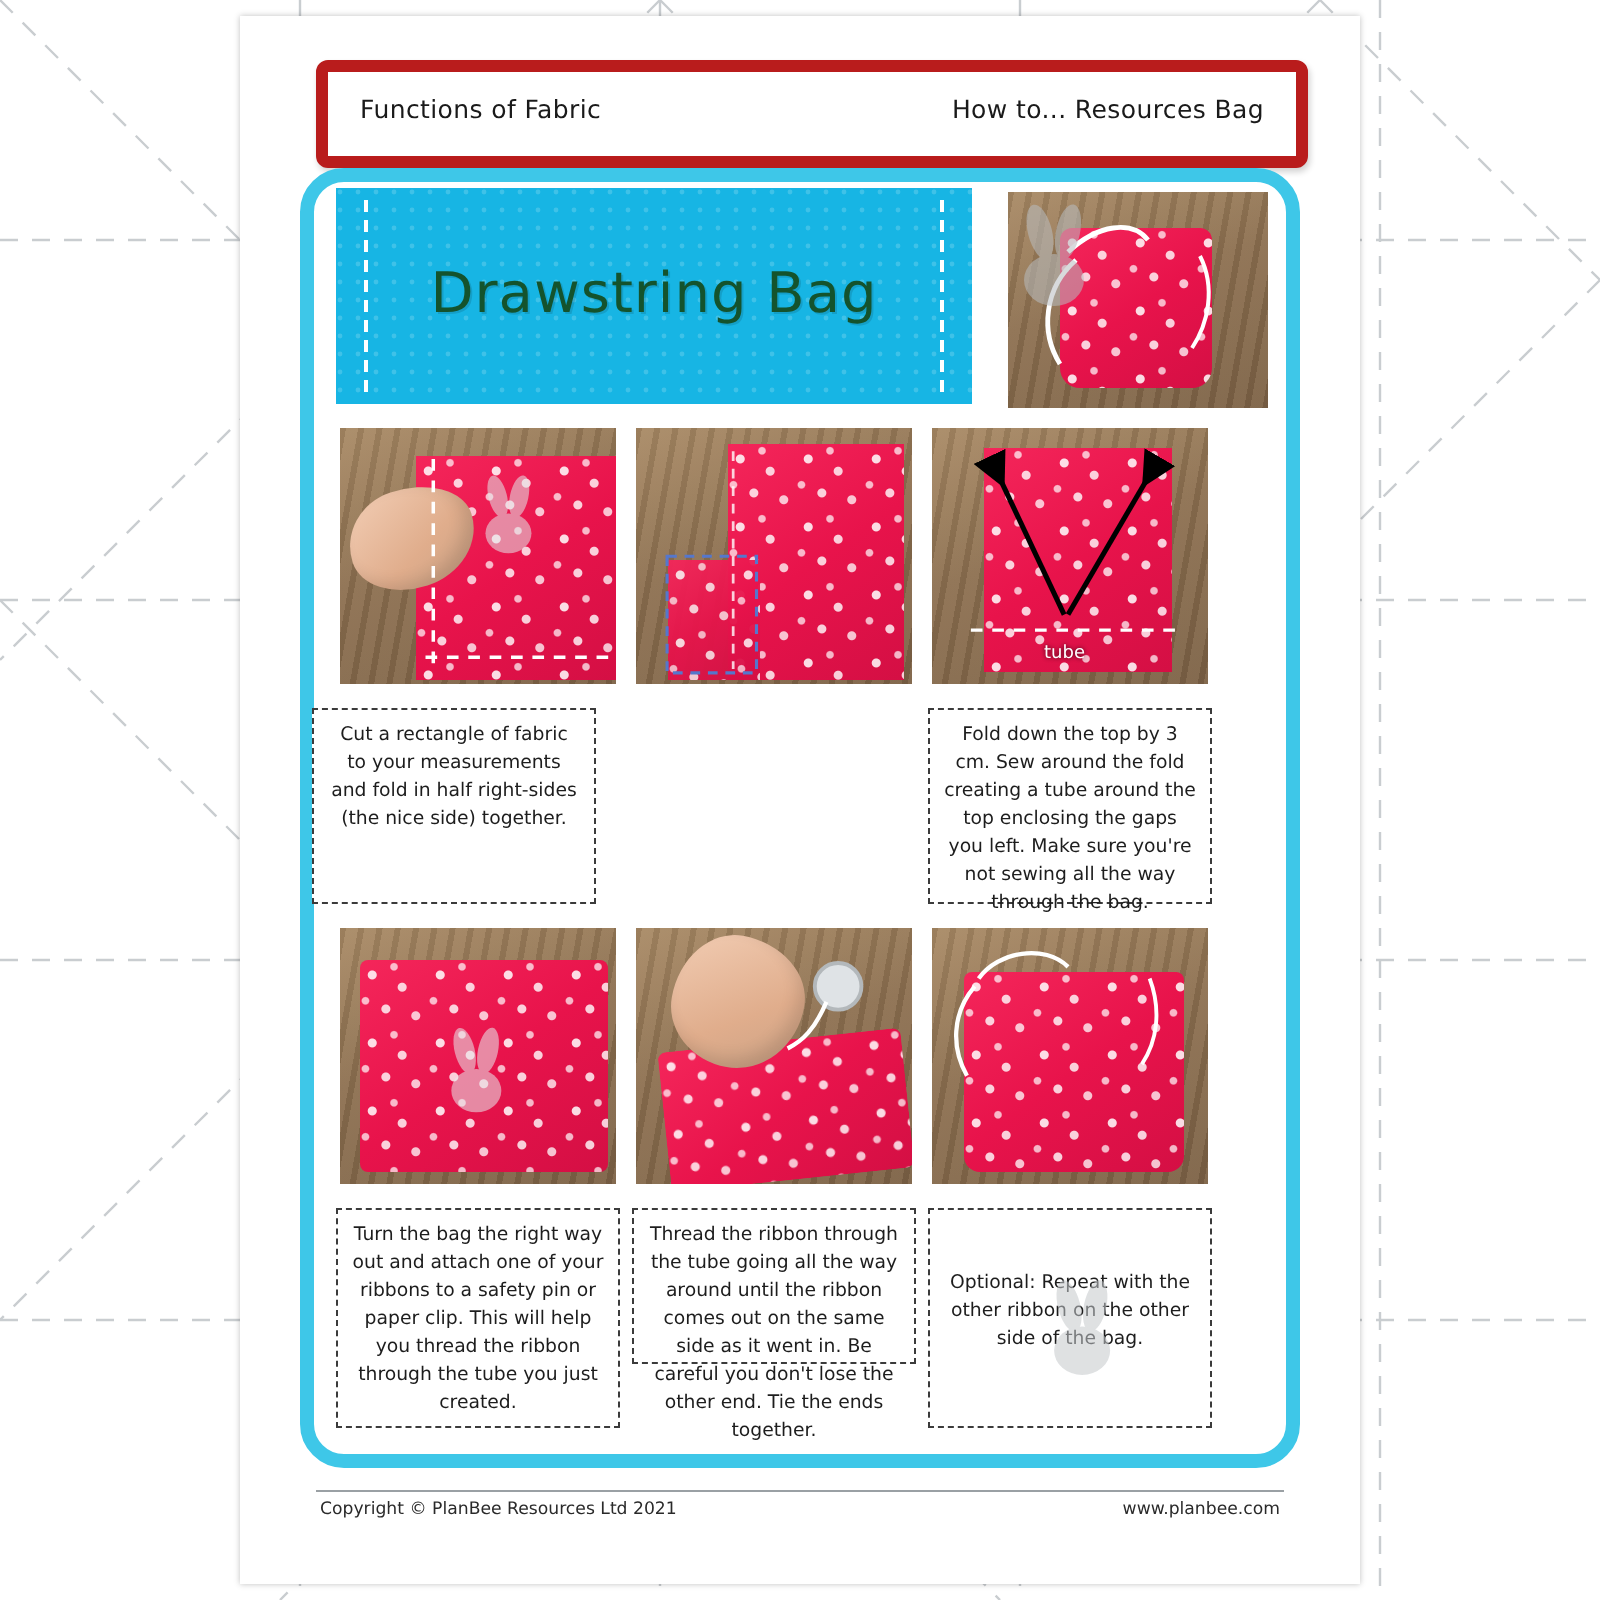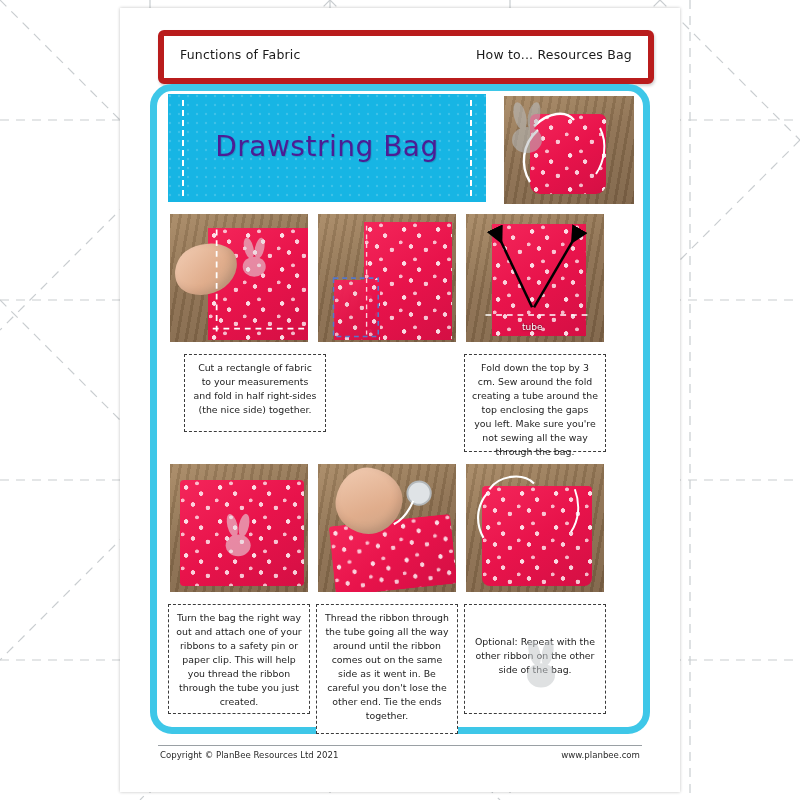--- a/index.html
+++ b/index.html
@@ -110,21 +110,21 @@
     bottom: 6px;
     width: 0;
     border-left: 2px dashed #ffffff;
   }
   .title-text {
     position: absolute;
     left: 0;
     right: 0;
     top: 36px;
     text-align: center;
-    color: #4c1d95;
+    color: #14532d;
     font-family: "DejaVu Sans", sans-serif;
     font-size: 28px;
     letter-spacing: 0.5px;
     text-shadow: 1px 1px 0 rgba(0,0,0,0.12);
   }
 
   
   .hero-photo {
     position: absolute;
     left: 382px;
@@ -316,21 +316,21 @@
               <path d="M0,0 L7,3.5 L0,7 z" fill="#000000"></path>
             </marker>
           </defs>
           <line x1="34" y1="24" x2="68" y2="96" stroke="#000000" stroke-width="2.6" marker-start="url(#ah)"></line>
           <line x1="112" y1="24" x2="70" y2="96" stroke="#000000" stroke-width="2.6" marker-start="url(#ah)"></line>
           <line x1="20" y1="104" x2="126" y2="104" stroke="#ffffff" stroke-width="1.6" stroke-dasharray="6 5"></line>
         </svg>
         <div class="gaps-label" style="left:56px; top:108px;">tube</div>
       </div>
 
-      <div class="caption" style="left:64px; top:346px; width:142px; height:78px;">Cut a rectangle of fabric to your measurements and fold in half right-sides (the nice side) together.</div>
+      <div class="caption" style="left:36px; top:346px; width:142px; height:98px;">Cut a rectangle of fabric to your measurements and fold in half right-sides (the nice side) together.</div>
       <div class="caption" style="left:344px; top:346px; width:142px; height:98px;">Fold down the top by 3 cm. Sew around the fold creating a tube around the top enclosing the gaps you left. Make sure you're not sewing all the way through the bag.</div>
 
       <div class="photo" style="left:48px; top:454px; width:142px; height:132px;">
         <div class="wood"></div>
         <div class="fabric" style="left:10px; top:16px; width:124px; height:106px; border-radius:4px;"></div>
         <svg class="bunny" viewBox="0 0 60 60" style="left:44px; top:48px; width:50px; height:50px;">
           <ellipse cx="22" cy="16" rx="6" ry="14" fill="#e8ebed" transform="rotate(-14 22 16)"></ellipse>
           <ellipse cx="36" cy="16" rx="6" ry="14" fill="#e8ebed" transform="rotate(12 36 16)"></ellipse>
           <ellipse cx="29" cy="40" rx="15" ry="13" fill="#e8ebed"></ellipse>
         </svg>
@@ -350,21 +350,21 @@
         <div class="wood"></div>
         <div class="fabric" style="left:16px; top:22px; width:110px; height:100px; border-radius:4px 4px 8px 8px;"></div>
         <svg viewBox="0 0 142 132" style="position:absolute;inset:0;">
           <path d="M24 26 C 34 12, 58 8, 70 20" stroke="#ffffff" stroke-width="2.2" fill="none"></path>
           <path d="M22 30 C 10 44, 10 62, 18 76" stroke="#ffffff" stroke-width="2.2" fill="none"></path>
           <path d="M112 26 C 118 42, 116 58, 108 70" stroke="#ffffff" stroke-width="2" fill="none"></path>
         </svg>
       </div>
 
       <div class="caption" style="left:48px; top:596px; width:142px; height:110px;">Turn the bag the right way out and attach one of your ribbons to a safety pin or paper clip. This will help you thread the ribbon through the tube you just created.</div>
-      <div class="caption" style="left:196px; top:596px; width:142px; height:130px;">Thread the ribbon through the tube going all the way around until the ribbon comes out on the same side as it went in. Be careful you don't lose the other end. Tie the ends together.</div>
+      <div class="caption" style="left:196px; top:596px; width:142px; height:78px;">Thread the ribbon through the tube going all the way around until the ribbon comes out on the same side as it went in. Be careful you don't lose the other end. Tie the ends together.</div>
       <div class="caption" style="left:344px; top:596px; width:142px; height:110px; padding-top:30px;">Optional: Repeat with the other ribbon on the other side of the bag.</div>
       <svg class="bunny" viewBox="0 0 60 60" style="position:absolute; left:394px; top:630px; width:56px; height:56px; z-index:3;">
         <ellipse cx="22" cy="16" rx="6" ry="14" fill="#c5c9cc" transform="rotate(-14 22 16)"></ellipse>
         <ellipse cx="36" cy="16" rx="6" ry="14" fill="#c5c9cc" transform="rotate(12 36 16)"></ellipse>
         <ellipse cx="29" cy="40" rx="15" ry="13" fill="#c5c9cc"></ellipse>
       </svg>
 
       <div class="footer-rule"></div>
       <div class="footer-left">Copyright © PlanBee Resources Ltd 2021</div>
       <div class="footer-right">www.planbee.com</div>

